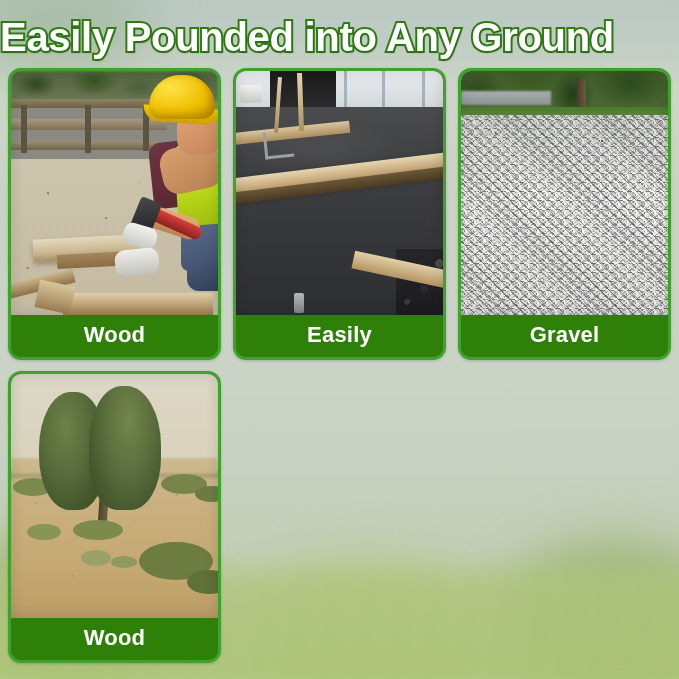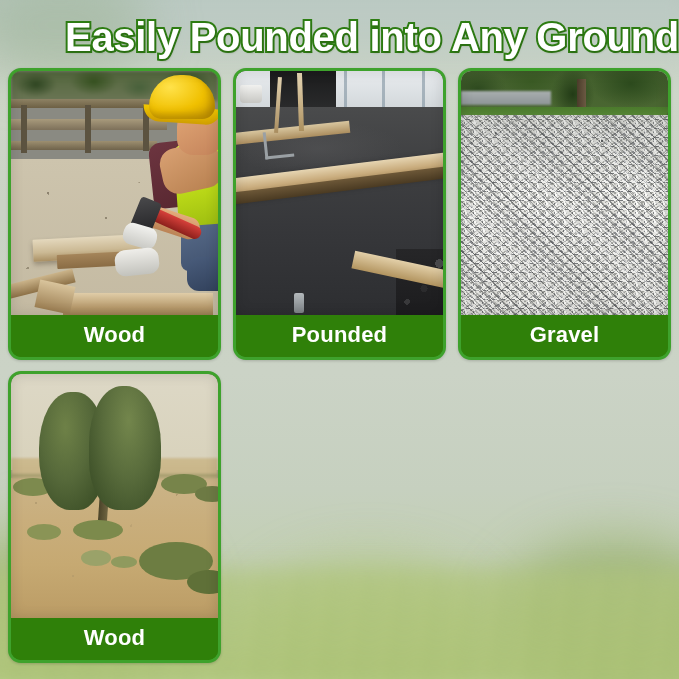--- a/index.html
+++ b/index.html
@@ -52,25 +52,25 @@
   .bg-topwash {
     position: absolute;
     left: 0; right: 0; top: 0; height: 70px;
     background: linear-gradient(180deg, rgba(188,202,196,0.85), rgba(203,212,199,0.0));
     filter: blur(6px);
   }
 
   
   .title-wrap {
     position: absolute;
-    left: 16px; right: 0; top: 12px;
+    left: 0; right: 0; top: 12px;
     height: 50px;
     display: flex;
     align-items: center;
-    justify-content: flex-end;
+    justify-content: flex-start;
     z-index: 5;
   }
   .poster-title {
     font-size: 40px;
     font-weight: bold;
     letter-spacing: -0.3px;
     color: #ffffff;
     white-space: nowrap;
     -webkit-text-stroke: 4px #2e7d13;
     paint-order: stroke fill;
@@ -654,21 +654,21 @@
           <div class="layer cem-stake2"></div>
           <div class="layer cem-bracket"></div>
           <div class="layer cem-board1"></div>
           <div class="layer cem-board1b"></div>
           <div class="layer cem-rubble"></div>
           <div class="layer cem-board3"></div>
           <div class="layer cem-anchor"></div>
         </div>
         <div class="photo-vignette"></div>
       </div>
-      <div class="card-label">Pounded</div>
+      <div class="card-label">Easily</div>
     </div>
 
 
     <div class="card">
       <div class="card-photo">
         <div class="scene">
           <div class="layer grv-bg"></div>
           <div class="layer grv-trees"></div>
           <div class="layer grv-trunk"></div>
           <div class="layer grv-road"></div>

